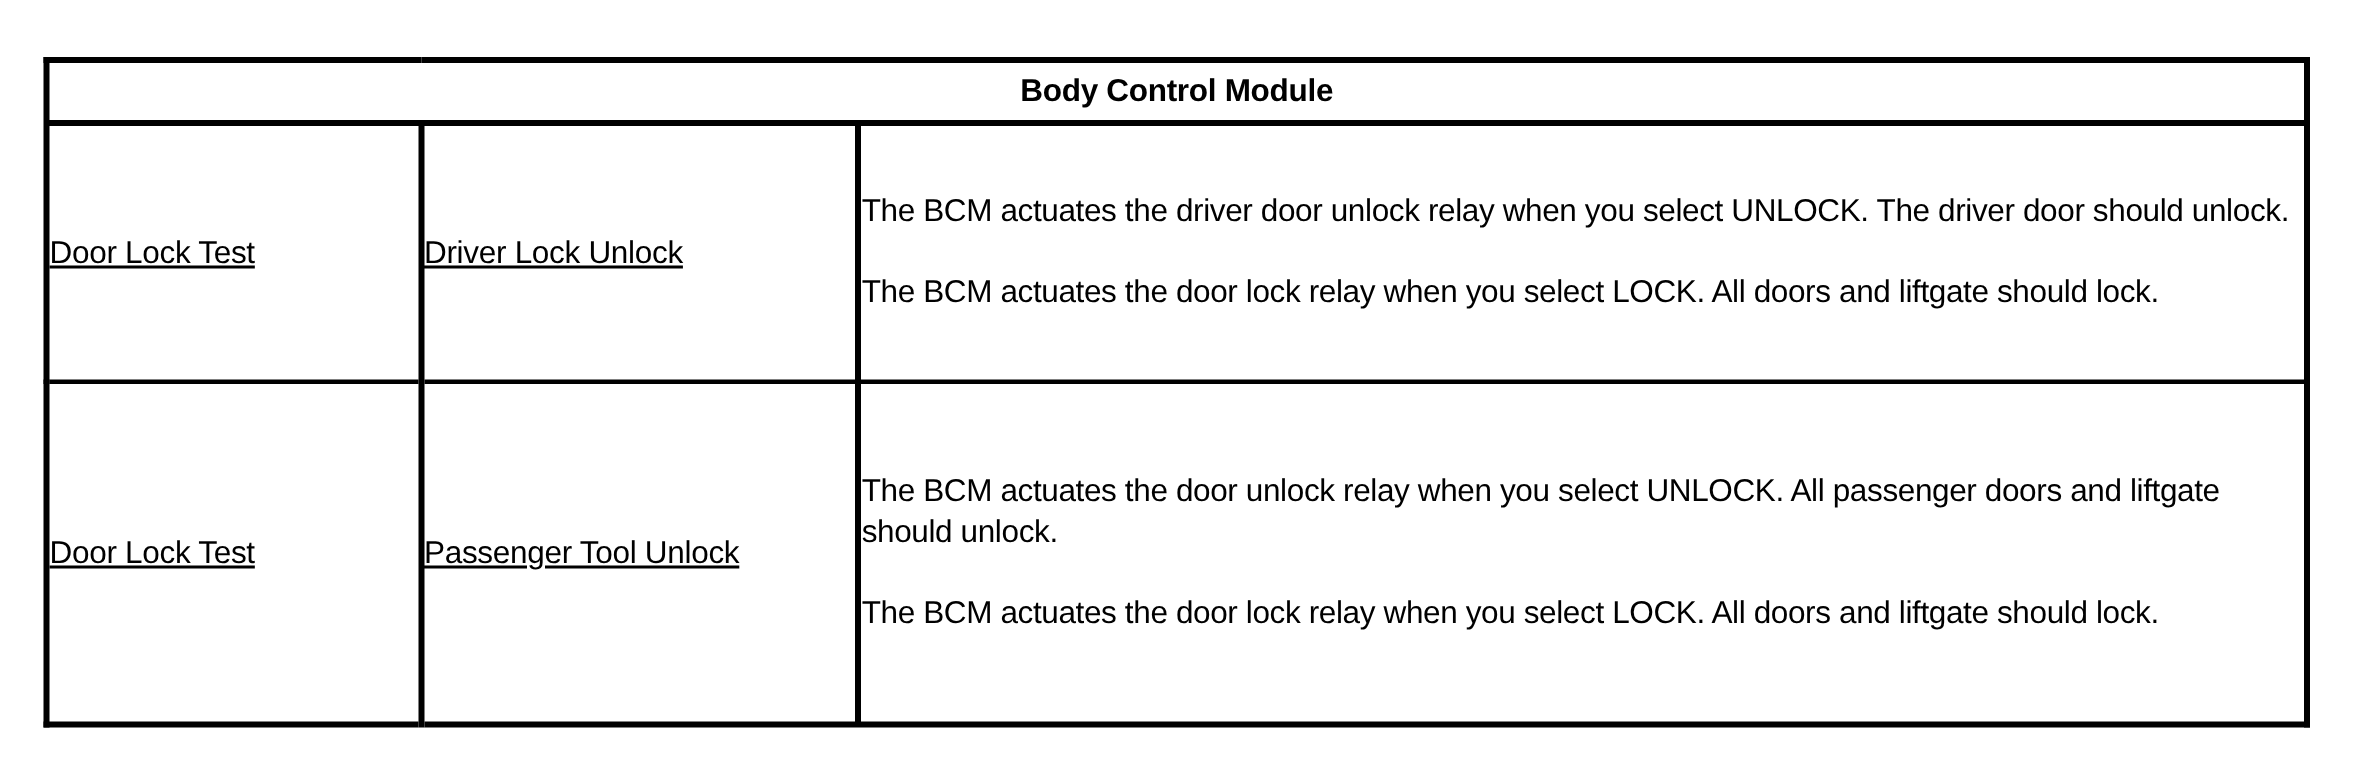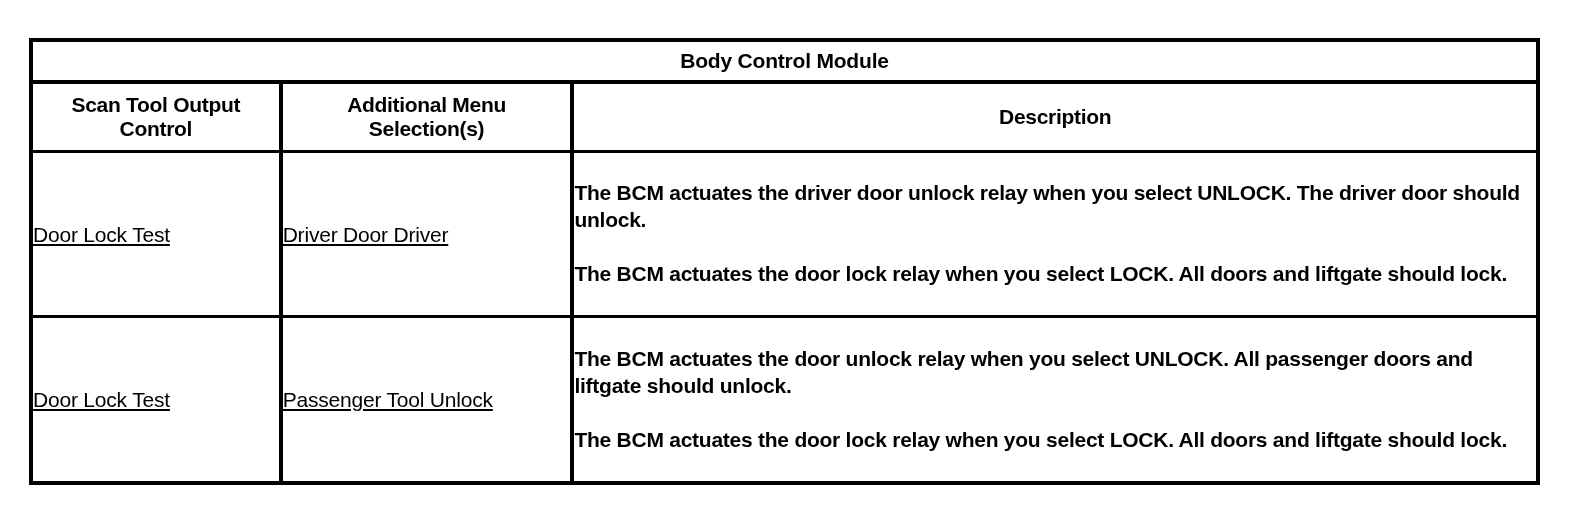--- a/index.html
+++ b/index.html
@@ -95,21 +95,20 @@
   .desc-cell {
     vertical-align: top;
     padding: 6px 6px 6px 9px;
     font-size: 21px;
     letter-spacing: -0.25px;
     line-height: 1.28;
   }
 
   .desc-para {
     margin: 0;
-    font-weight: bold;
   }
   .desc-gap {
     height: 27px;
   }
 
   
   col.c1 { width: 249px; }
   col.c2 { width: 291px; }
   col.c3 { width: 963px; }
 </style>
@@ -122,35 +121,24 @@
       <colgroup>
         <col class="c1">
         <col class="c2">
         <col class="c3">
       </colgroup>
       <tbody>
         <tr>
           <td class="title-cell" colspan="3">Body Control Module</td>
         </tr>
 
-        <tr>
-          <td class="hdr col-sep-right">
-            <span>Scan Tool Output</span><br>
-            <span>Control</span>
-          </td>
-          <td class="hdr col-sep-right">
-            <span>Additional Menu</span><br>
-            <span>Selection(s)</span>
-          </td>
-          <td class="hdr hdr-desc">Description</td>
-        </tr>
 
         <tr class="row-sep">
           <td class="cell-text col-sep-right">Door Lock Test</td>
-          <td class="cell-text col-sep-right">Driver Door Driver</td>
+          <td class="cell-text col-sep-right">Driver Lock Unlock</td>
           <td class="desc-cell">
             <p class="desc-para">The BCM actuates the driver door unlock relay when you select UNLOCK. The driver door should unlock.</p>
             <div class="desc-gap"></div>
             <p class="desc-para">The BCM actuates the door lock relay when you select LOCK. All doors and liftgate should lock.</p>
           </td>
         </tr>
 
         <tr>
           <td class="cell-text col-sep-right">Door Lock Test</td>
           <td class="cell-text col-sep-right">Passenger Tool Unlock</td>

